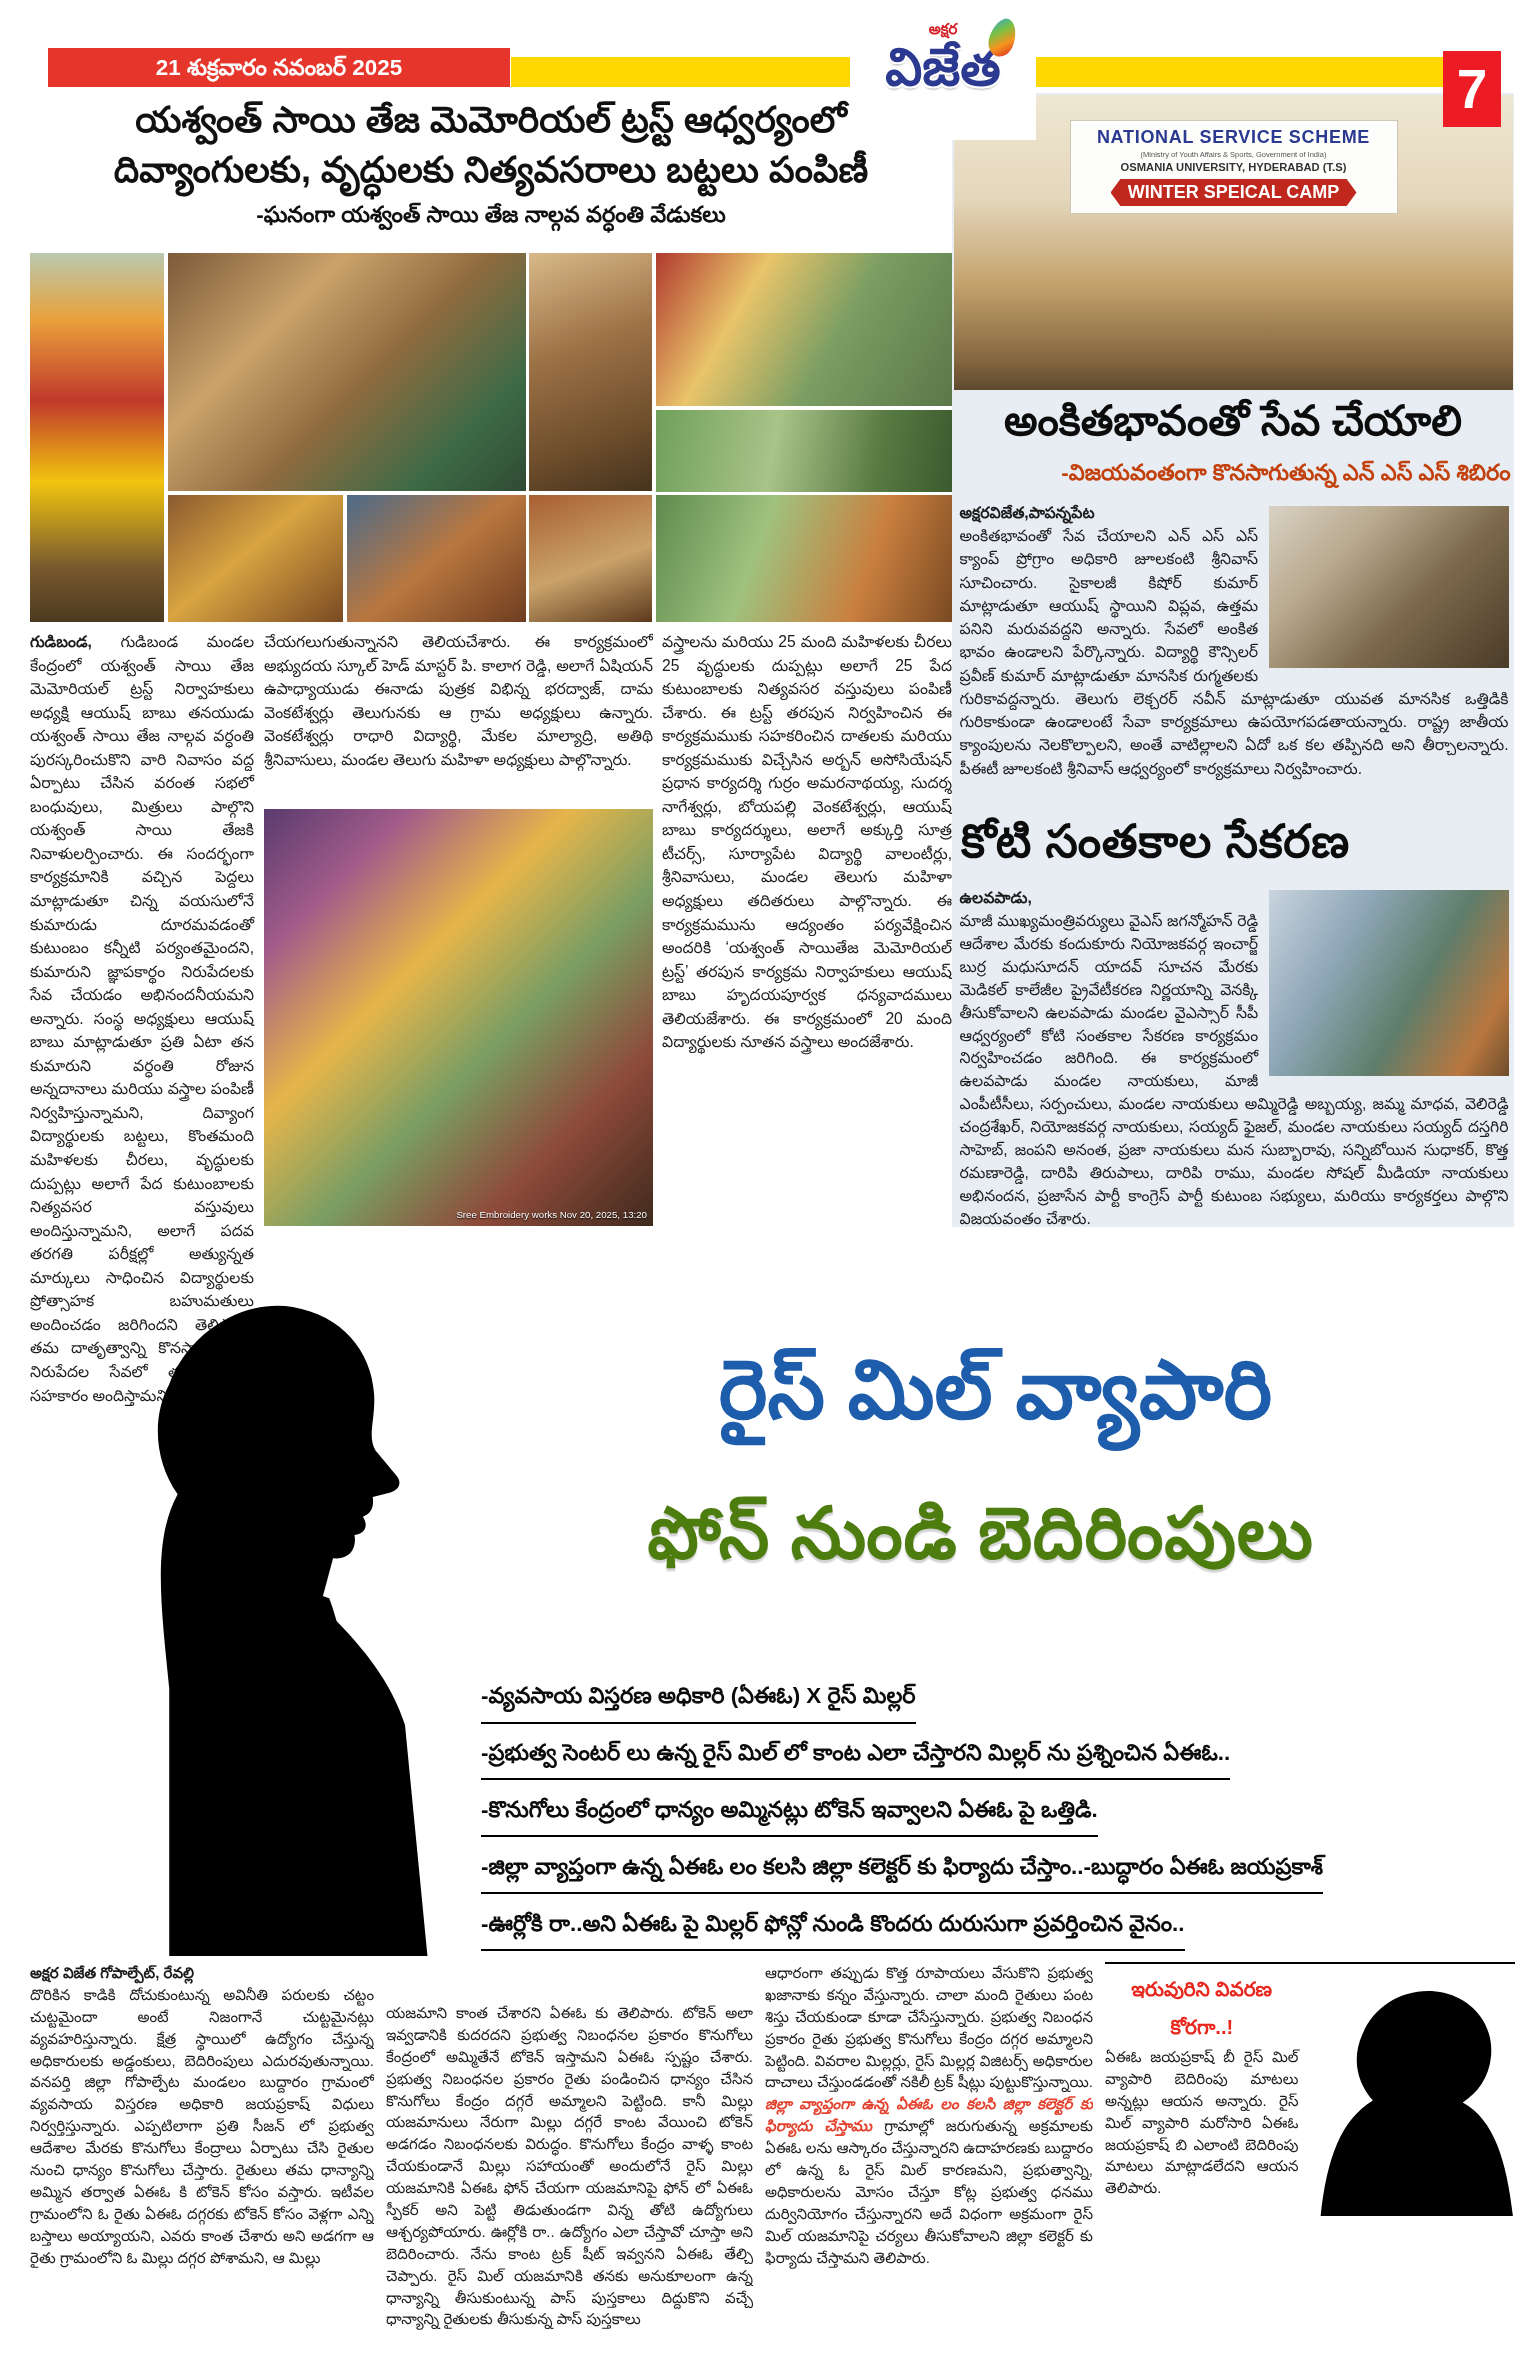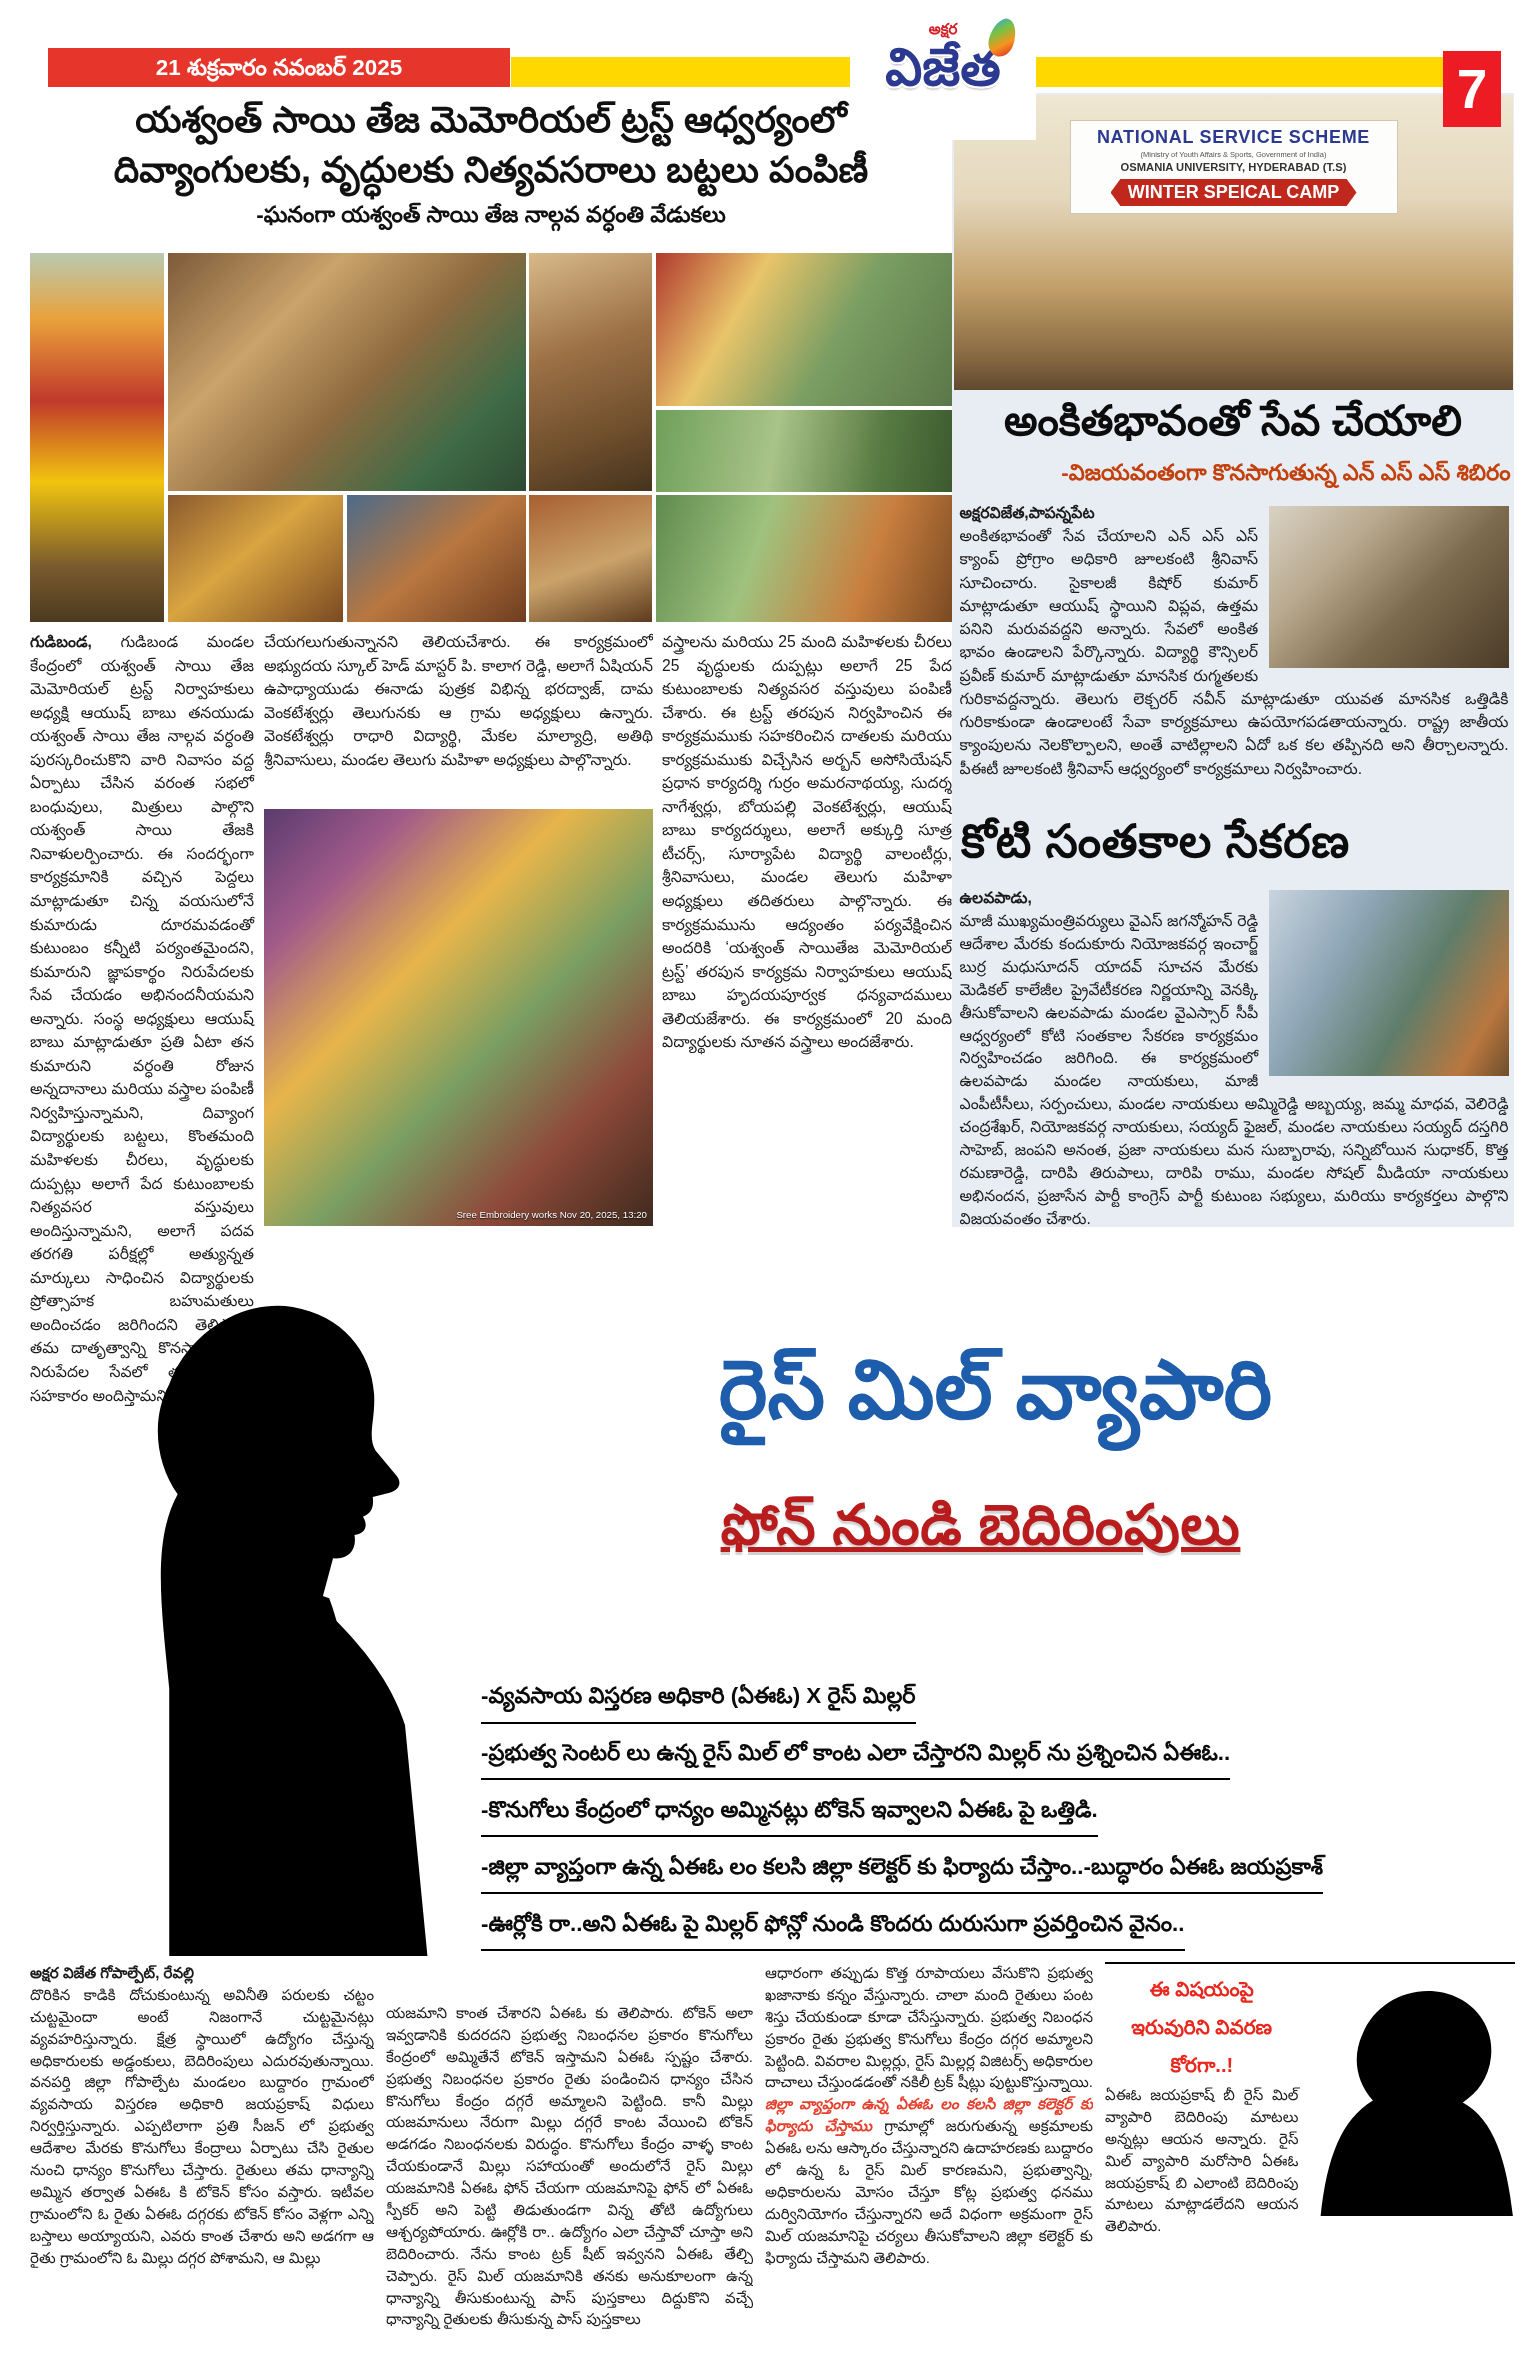--- a/index.html
+++ b/index.html
@@ -65,21 +65,21 @@
     background:linear-gradient(120deg,#c9d4de 0%,#8fa7b8 30%,#5f7d6a 60%,#b9773f 85%,#6e4e2c 100%);}
 
   
   .feature{position:absolute;left:30px;top:1230px;width:1485px;height:730px;}
   .sil1{position:absolute;left:41px;top:22.4px;width:421px;height:704px;z-index:3;}
   .kicker{position:absolute;left:201px;top:30px;width:1283px;height:69px;background:#ffd800;z-index:2;
     color:#1d5dab;font-size:39px;font-weight:900;text-align:center;line-height:69px;}
   .head-blue{position:absolute;left:447px;top:113px;width:1037px;text-align:center;
     color:#1d5dab;font-size:82px;font-weight:900;}
   .head-red{position:absolute;left:417px;top:262px;width:1067px;text-align:center;
-    color:#b91c1c;font-size:56px;font-weight:900;letter-spacing:0.7px;text-shadow:0 3px 1.5px rgba(0,0,0,.18);text-decoration:underline;}
+    color:#4d7c0f;font-size:72px;font-weight:900;letter-spacing:0.7px;text-shadow:0 3px 1.5px rgba(0,0,0,.18);}
   .bullets{position:absolute;left:451px;top:453px;width:1036px;}
   .bullet{font-size:22.4px;font-weight:bold;color:#0c0c0c;width:fit-content;max-width:1036px;
     padding-bottom:7.5px;border-bottom:2.2px solid #000;margin-bottom:16.4px;}
 
   
   .bottom{position:absolute;left:30px;top:1962px;width:1485px;height:406px;}
   .bcol{position:absolute;font-size:15px;line-height:1.46;text-align:justify;color:#1b1b1b;height:406px;overflow:hidden;}
   .bcol1{left:0;width:344px;}
   .bcol2{left:356px;width:367px;margin-top:40px;}
   .bcol3{left:735px;width:328px;}
@@ -181,20 +181,19 @@
     <div class="bcol bcol3">
       <span>ఆధారంగా తప్పుడు కొత్త రూపాయలు వేసుకొని ప్రభుత్వ ఖజానాకు కన్నం వేస్తున్నారు. చాలా మంది రైతులు పంట శిస్తు చేయకుండా కూడా చేసేస్తున్నారు. ప్రభుత్వ నిబంధన ప్రకారం రైతు ప్రభుత్వ కొనుగోలు కేంద్రం దగ్గర అమ్మాలని పెట్టింది. వివరాల మిల్లర్లు, రైస్ మిల్లర్ల విజిటర్స్ అధికారుల దాచాలు చేస్తుండడంతో నకిలీ ట్రక్ షీట్లు పుట్టుకొస్తున్నాయి.</span>
       <span class="b3-sub">జిల్లా వ్యాప్తంగా ఉన్న ఏఈఓ లం కలసి జిల్లా కలెక్టర్ కు ఫిర్యాదు చేస్తాము</span>
       <span>గ్రామాల్లో జరుగుతున్న అక్రమాలకు ఏఈఓ లను ఆస్కారం చేస్తున్నారని ఉదాహరణకు బుద్దారం లో ఉన్న ఓ రైస్ మిల్ కారణమని, ప్రభుత్వాన్ని, అధికారులను మోసం చేస్తూ కోట్ల ప్రభుత్వ ధనము దుర్వినియోగం చేస్తున్నారని అదే విధంగా అక్రమంగా రైస్ మిల్ యజమానిపై చర్యలు తీసుకోవాలని జిల్లా కలెక్టర్ కు ఫిర్యాదు చేస్తామని తెలిపారు.</span>
     </div>
     <div class="bcol bcol4">
       <svg class="sil2" viewBox="0 0 200 260" preserveAspectRatio="none">
         <path fill="#000" d="M14,260 C20,198 34,158 64,138 C48,118 44,92 54,68 C66,34 100,16 132,24 C162,32 180,60 177,92 C175,114 164,130 150,140 C180,158 192,202 198,260 Z"></path>
         <path fill="#000" d="M92,203 L136,214 L125,260 L82,249 Z"></path>
       </svg>
-      <div class="b4-h">ఈ విషయంపై</div>
       <div class="b4-h">ఇరువురిని వివరణ కోరగా..!</div>
       <span>ఏఈఓ జయప్రకాష్ బీ రైస్ మిల్ వ్యాపారి బెదిరింపు మాటలు అన్నట్లు ఆయన అన్నారు. రైస్ మిల్ వ్యాపారి మరోసారి ఏఈఓ జయప్రకాష్ బి ఎలాంటి బెదిరింపు మాటలు మాట్లాడలేదని ఆయన తెలిపారు.</span>
     </div>
   </div>
 
 </div>
 
 
 </body></html>

